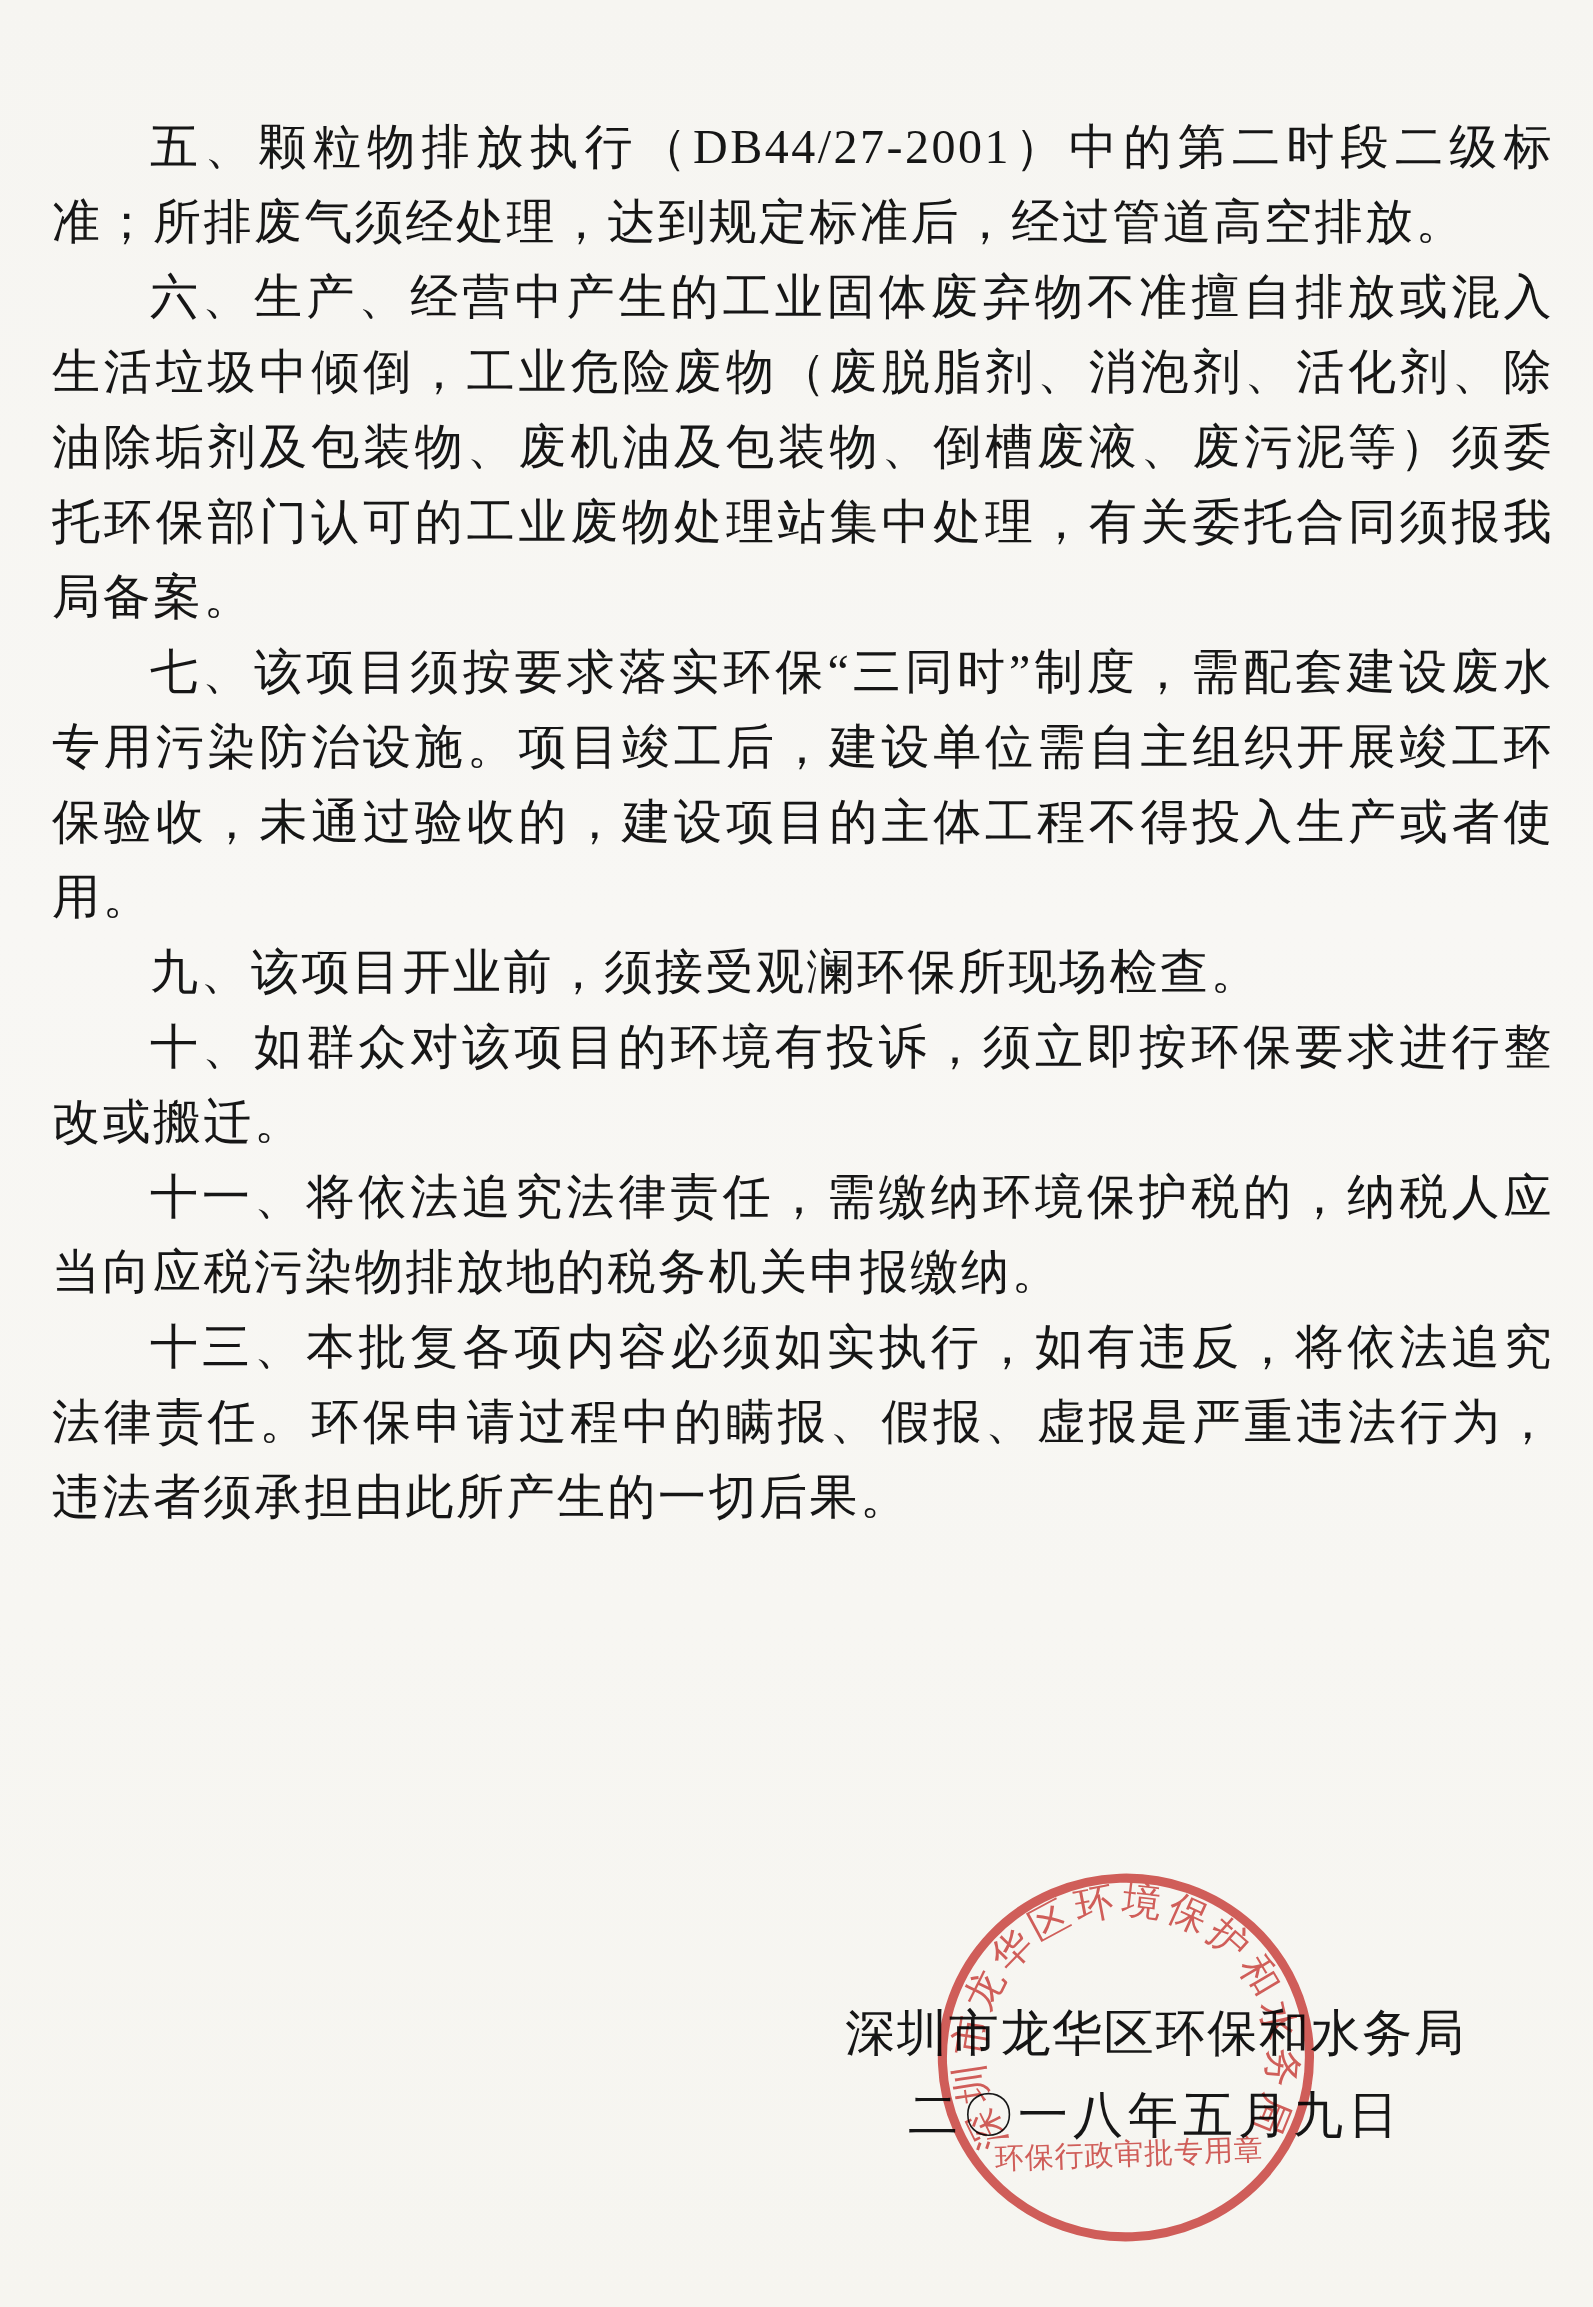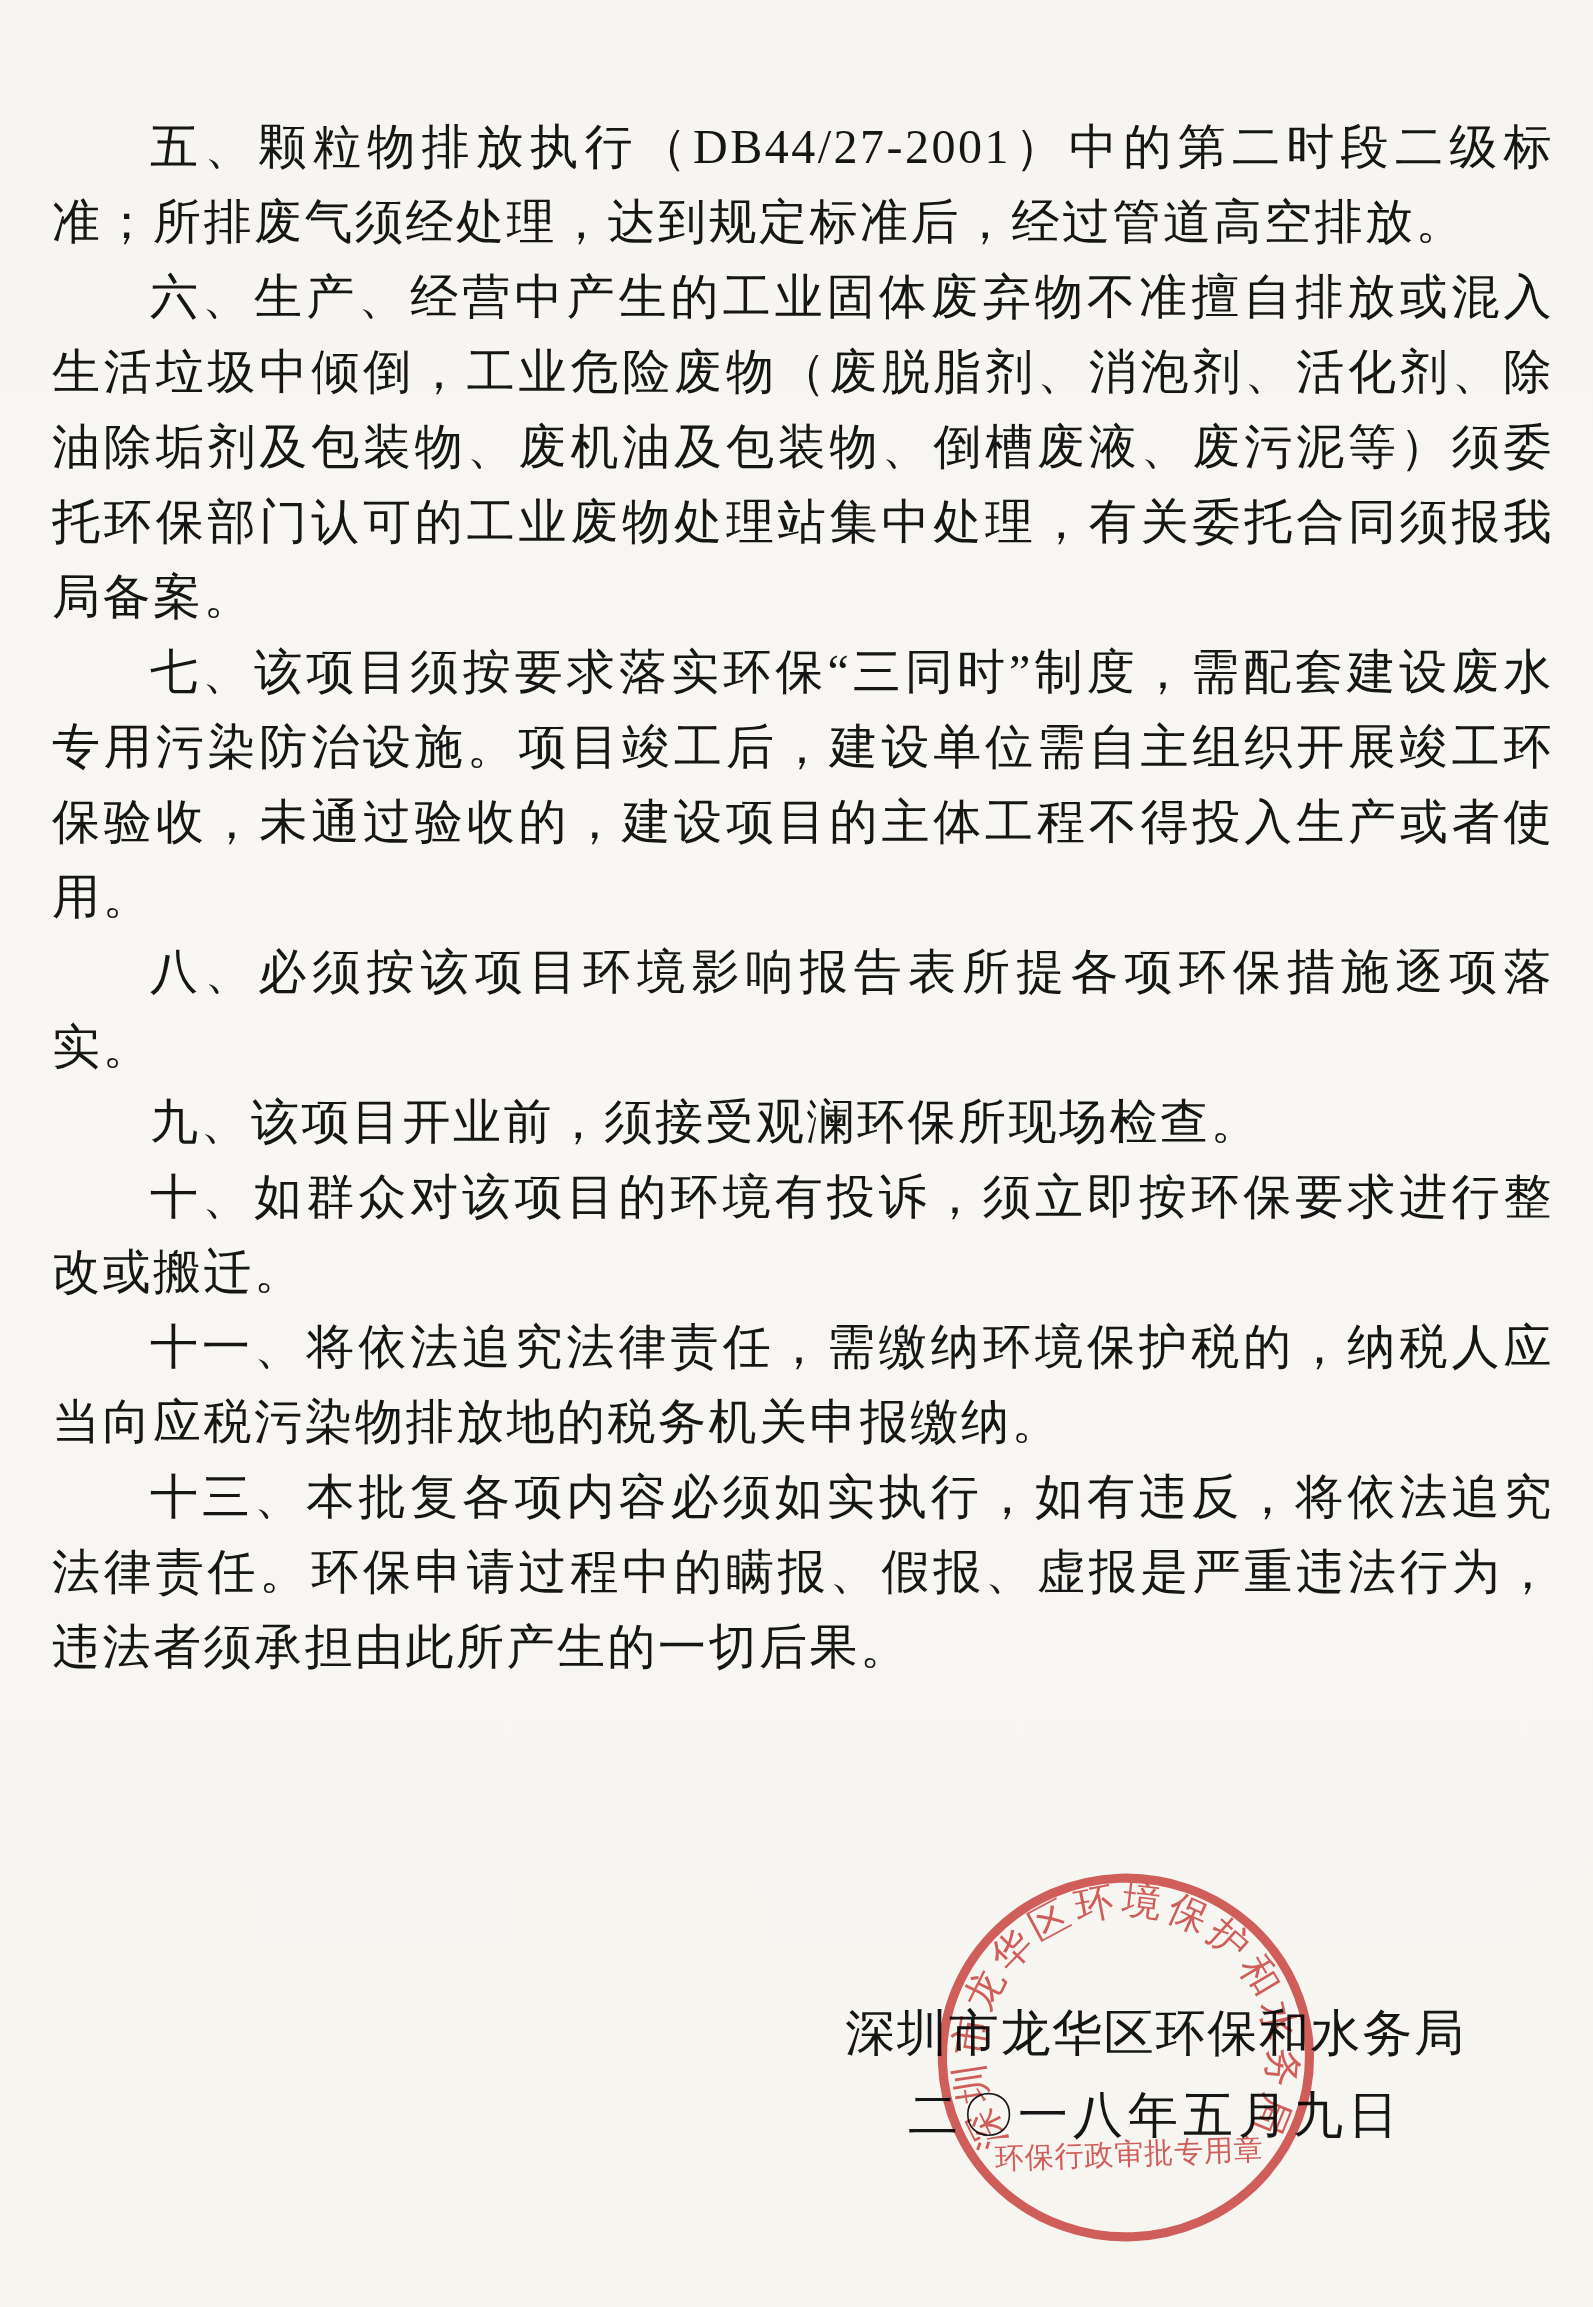--- a/index.html
+++ b/index.html
@@ -76,21 +76,20 @@
 </style>
 </head>
 <body>
 
 <div class="page">
 
   <div class="body-text" id="paragraphs">
       <p>五、颗粒物排放执行（DB44/27-2001）中的第二时段二级标准；所排废气须经处理，达到规定标准后，经过管道高空排放。</p>
       <p>六、生产、经营中产生的工业固体废弃物不准擅自排放或混入生活垃圾中倾倒，工业危险废物（废脱脂剂、消泡剂、活化剂、除油除垢剂及包装物、废机油及包装物、倒槽废液、废污泥等）须委托环保部门认可的工业废物处理站集中处理，有关委托合同须报我局备案。</p>
       <p>七、该项目须按要求落实环保“三同时”制度，需配套建设废水专用污染防治设施。项目竣工后，建设单位需自主组织开展竣工环保验收，未通过验收的，建设项目的主体工程不得投入生产或者使用。</p>
-      <p>八、必须按该项目环境影响报告表所提各项环保措施逐项落实。</p>
       <p>九、该项目开业前，须接受观澜环保所现场检查。</p>
       <p>十、如群众对该项目的环境有投诉，须立即按环保要求进行整改或搬迁。</p>
       <p>十一、将依法追究法律责任，需缴纳环境保护税的，纳税人应当向应税污染物排放地的税务机关申报缴纳。</p>
       <p>十三、本批复各项内容必须如实执行，如有违反，将依法追究法律责任。环保申请过程中的瞒报、假报、虚报是严重违法行为，违法者须承担由此所产生的一切后果。</p>
     </div>
 
   <div class="sign-block">
     <div class="sign-line">深圳市龙华区环保和水务局</div>
     <div class="date-line">二〇一八年五月九日</div>
   </div>

